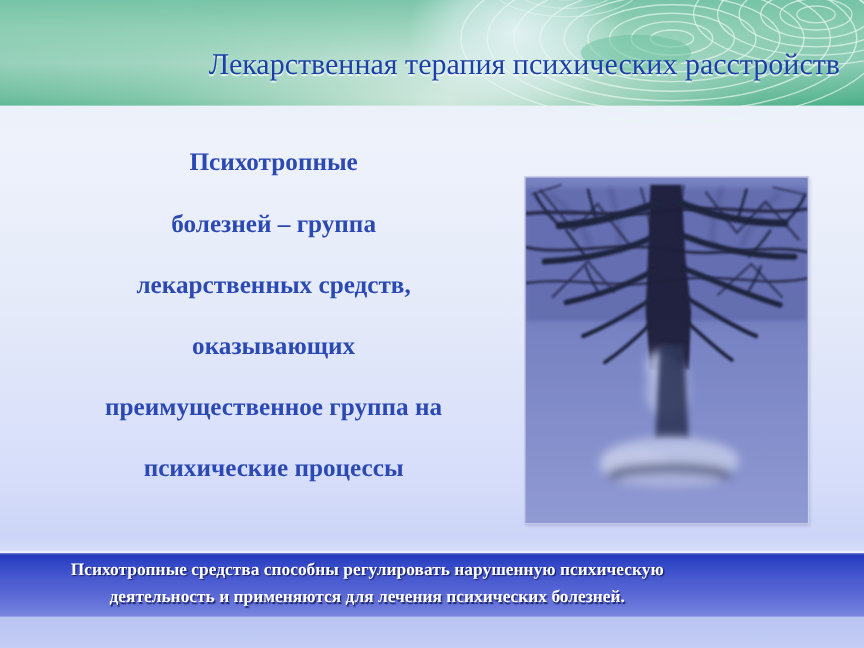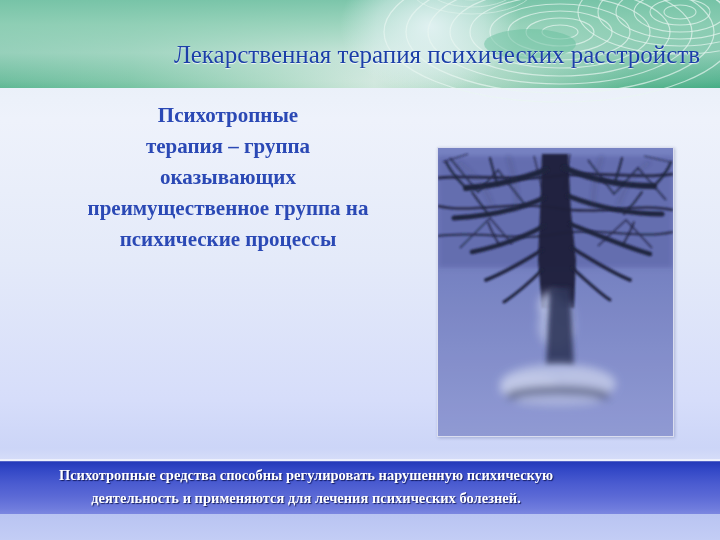--- a/index.html
+++ b/index.html
@@ -121,21 +121,21 @@
   
   .body-block {
     position: absolute;
     left: 22px; top: 100px;
     width: 412px;
     text-align: center;
     color: #2b49b5;
     font-size: 21px;
     line-height: 31px;
   }
-  .body-block .ln { display: block; white-space: nowrap; }
+  .body-block .ln { display: block; white-space: nowrap; margin-top: 20px; }
   .b { font-weight: bold; }
   .n { font-weight: bold; }
 
   
   .photo {
     position: absolute;
     left: 437px; top: 147px;
     width: 235px; height: 288px;
     overflow: hidden;
     border: 1px solid rgba(255,255,255,0.75);
@@ -196,21 +196,22 @@
         <ellipse cx="92" cy="28" rx="62" ry="26"></ellipse>
       </g>
       <ellipse cx="150" cy="84" rx="46" ry="15" fill="#63bd9b" opacity="0.55"></ellipse>
     </svg>
   </div>
 
   <div class="title">Лекарственная терапия психических расстройств</div>
 
   <div class="body-block">
     <span class="ln"><span class="b">Психотропные</span><span class="n"></span></span>
-    <span class="ln"><span class="b">терапия</span><span class="n"> – группа</span></span>
+    <span class="ln"><span class="b">болезней</span><span class="n"> – группа</span></span>
+    <span class="ln"><span class="b"></span><span class="n">лекарственных средств,</span></span>
     <span class="ln"><span class="b"></span><span class="n">оказывающих</span></span>
     <span class="ln"><span class="b"></span><span class="n">преимущественное группа на</span></span>
     <span class="ln"><span class="b">психические процессы</span><span class="n"></span></span>
   </div>
 
   <div class="photo">
     <svg width="235" height="288" viewBox="0 0 235 288" xmlns="http://www.w3.org/2000/svg">
       <defs>
         <linearGradient id="skyg" x1="0" y1="0" x2="0" y2="1">
           <stop offset="0%" stop-color="#7b87c4"></stop>

